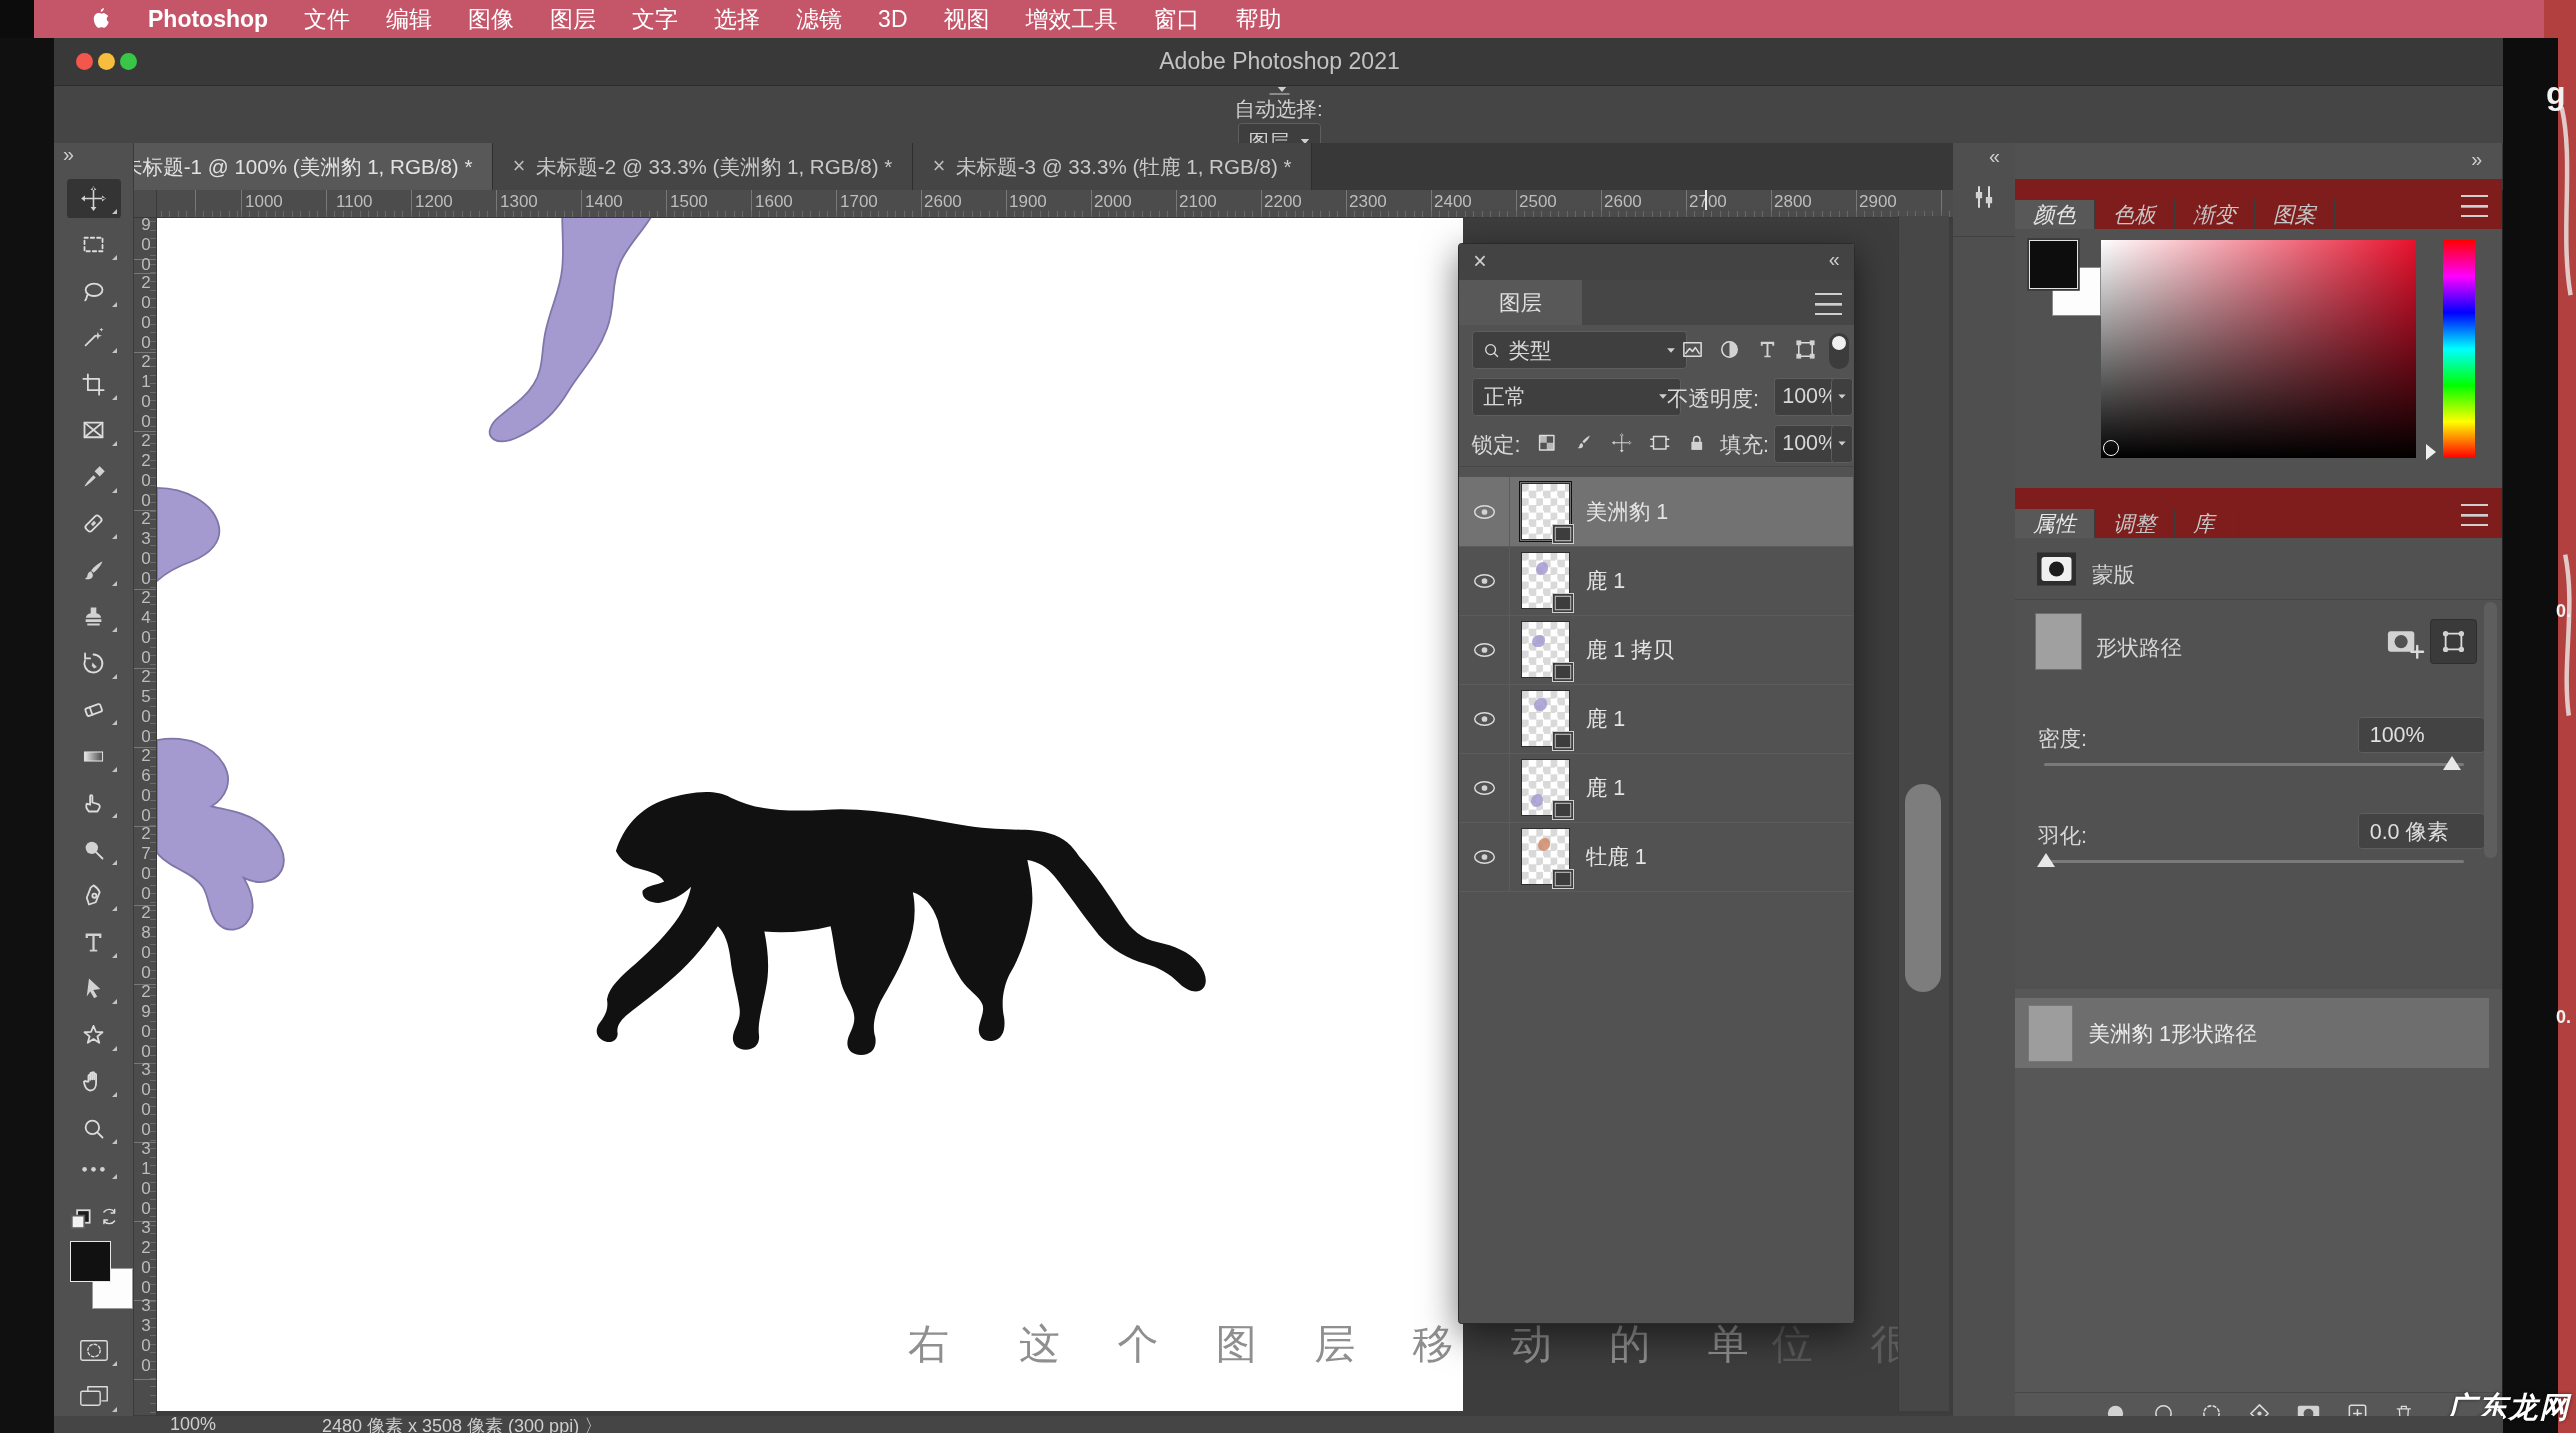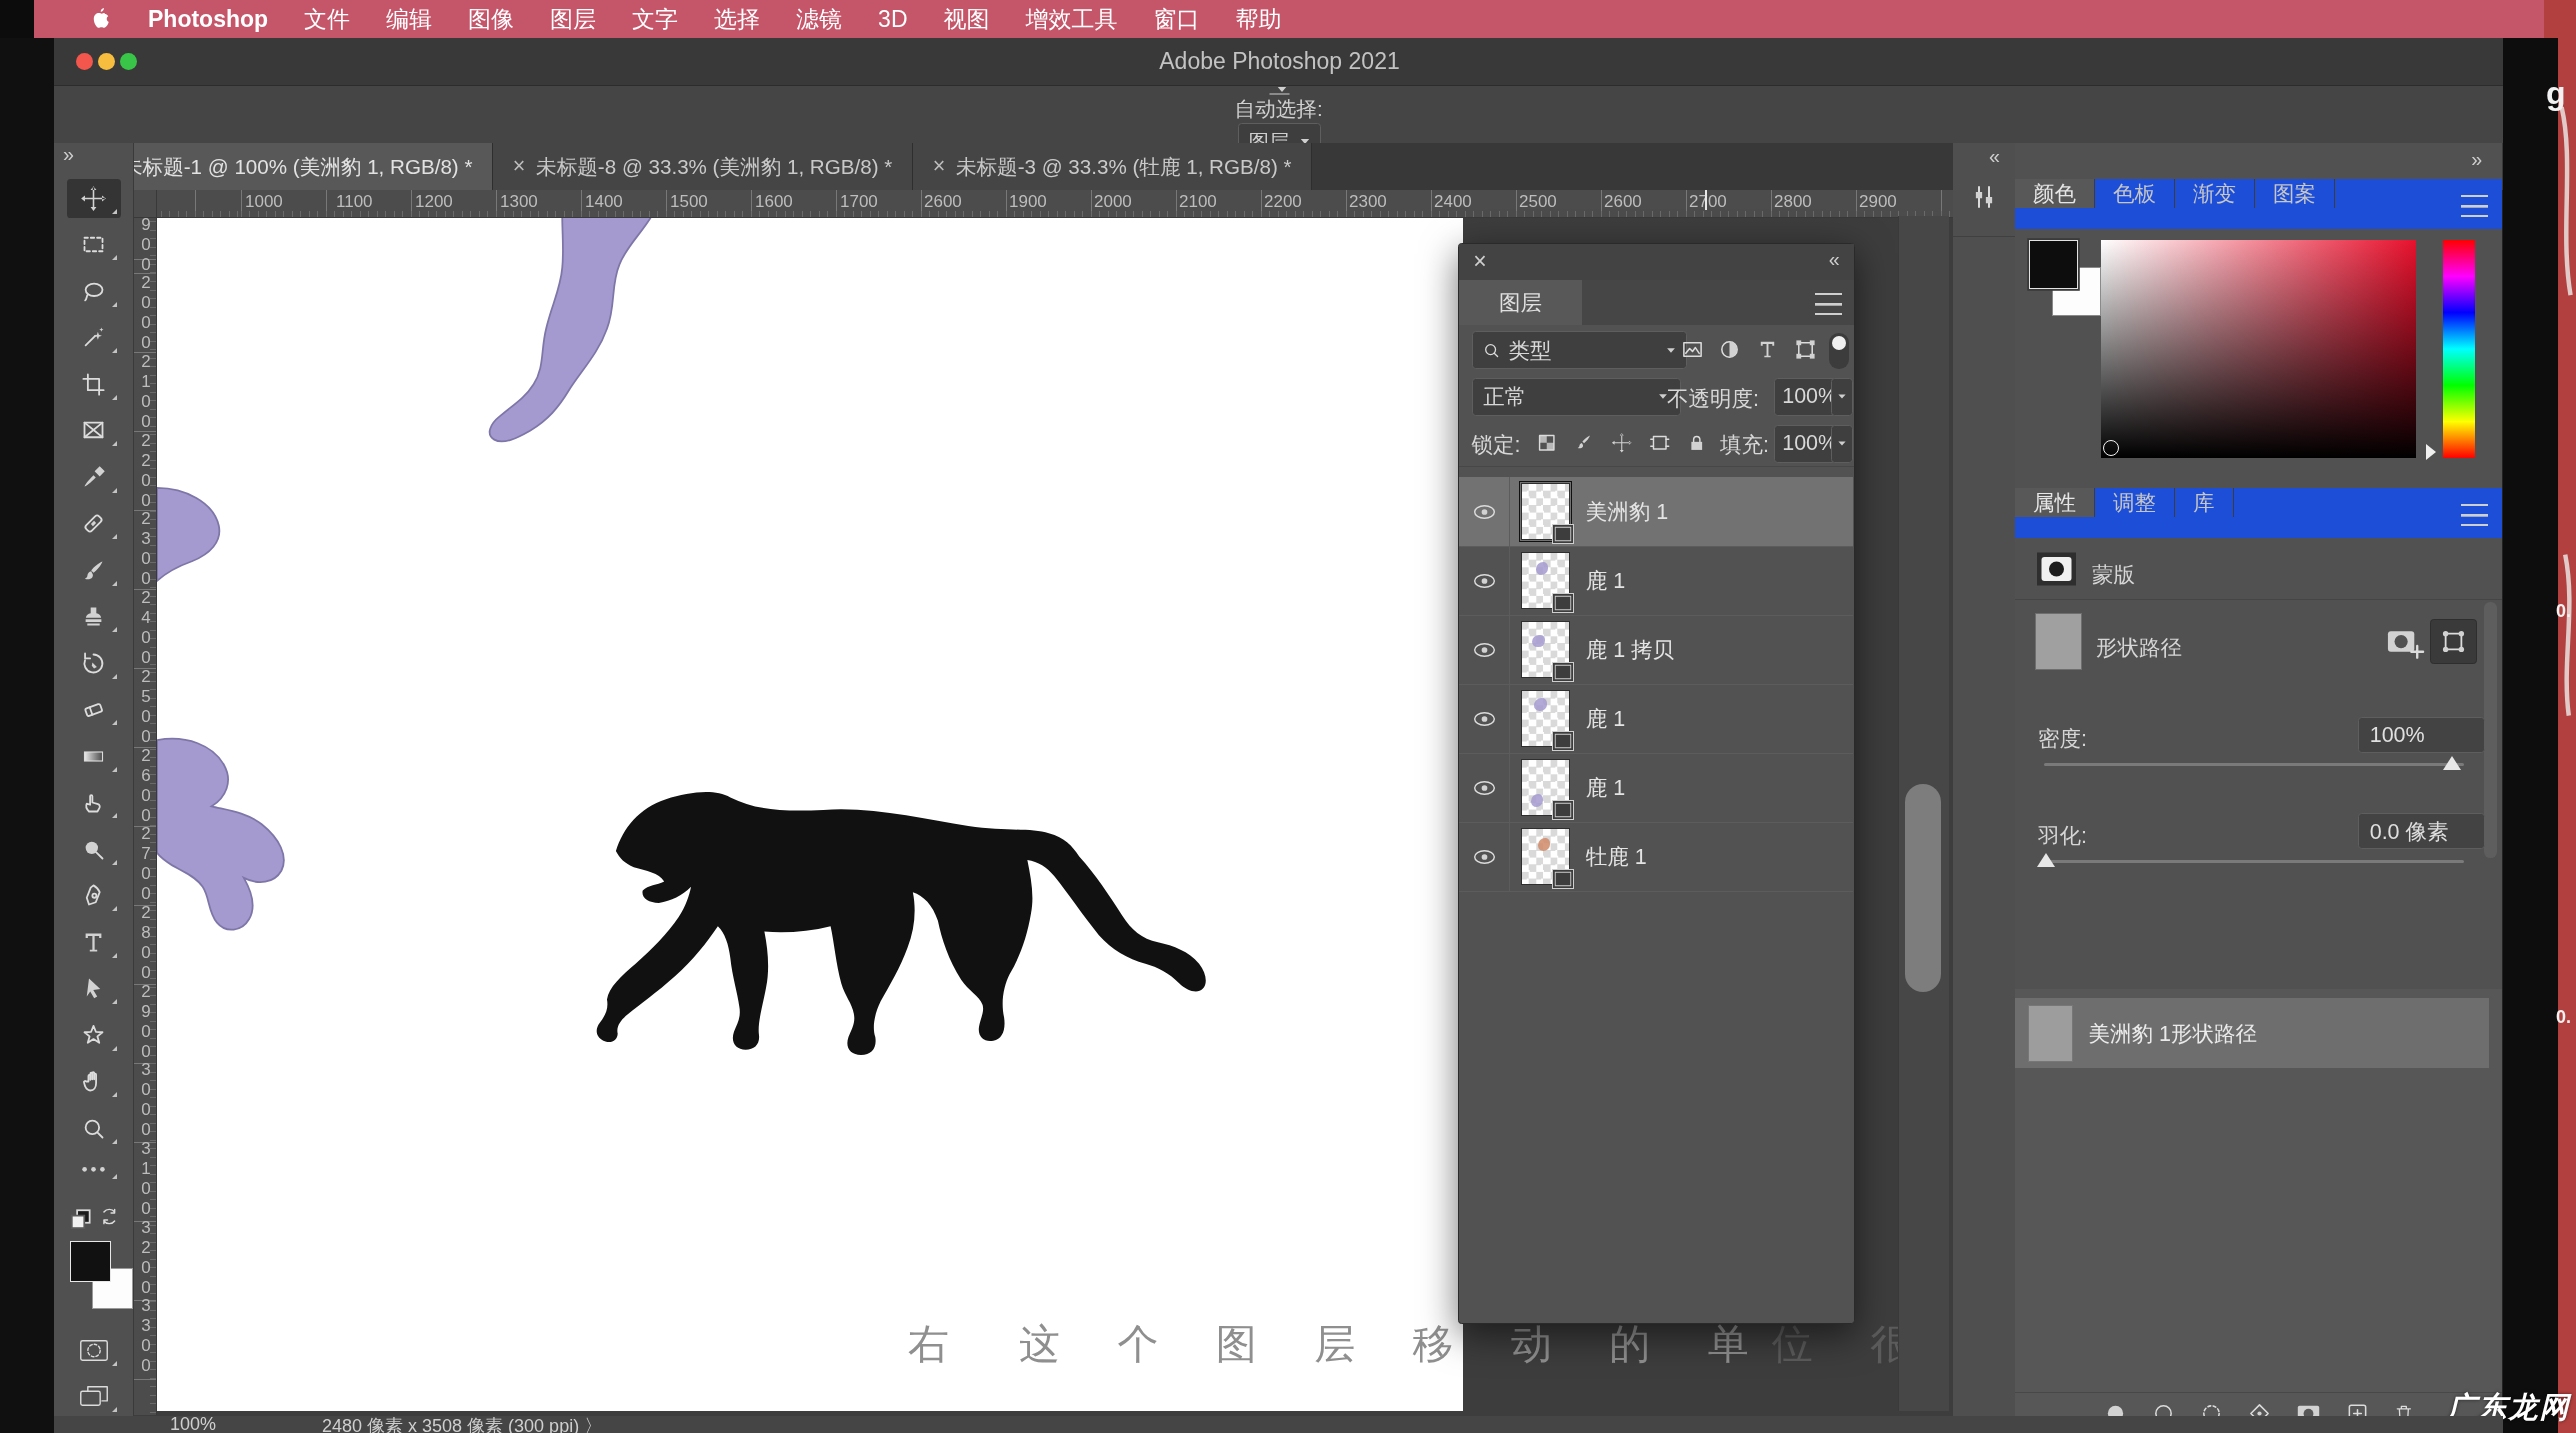--- a/index.html
+++ b/index.html
@@ -100,21 +100,21 @@
          background:conic-gradient(#ffffff 0 25%,#d9d9d9 0 50%,#ffffff 0 75%,#d9d9d9 0) 0 0/14.3px 14.3px;}
   .thumb .badge{position:absolute;right:-5.4px;bottom:-5.4px;width:19.7px;height:18px;background:#3d3d3d;
                 border:0.9px solid #cfcfcf;box-shadow:inset 0 0 0 1.8px #3d3d3d, inset 0 0 0 2.7px #cfcfcf;}
   .thumb.sel{outline:1.8px solid #111;outline-offset:1.8px;}
   .lp-name{margin-left:16px;color:#e4e4e4;}
   .mark{position:absolute;width:12.5px;height:12.5px;border-radius:60% 40% 55% 45%;opacity:.85;}
 
   
   #iconstrip{left:1953px;top:143px;width:63px;height:1291px;background:#4f4f4f;border-right:0.9px solid #404040;}
   #dock{left:2015px;top:143px;width:487px;height:1291px;background:#515151;font-size:21.5px;}
-  .dock-tabs{position:absolute;left:0;width:487px;height:50px;background:#1d4ed8;display:flex;align-items:flex-start;}
+  .dock-tabs{position:absolute;left:0;width:487px;height:50px;background:#7f1d1d;display:flex;align-items:flex-end;font-style:italic;}
   .dock-tab{padding:0 18px;display:flex;align-items:center;color:#c6c6c6;border-right:0.9px solid #3c3c3c;}
   .dock-tab.active{background:#585858;color:#e6e6e6;}
   .panel-label{color:#d6d6d6;}
   .valuebox{background:#434343;border:0.9px solid #5e5e5e;border-radius:3.6px;height:34px;
             display:flex;align-items:center;padding:0 10.7px;color:#e0e0e0;}
   .slider{position:absolute;height:2.7px;background:#7a7a7a;border-radius:1.8px;}
   .handle{position:absolute;width:0;height:0;border-left:9.8px solid transparent;border-right:9.8px solid transparent;
           border-bottom:14.3px solid #e8e8e8;}
   .pbtn{position:absolute;display:flex;align-items:center;justify-content:center;border-radius:3.6px;}
   .pbtn.pressed{background:#3a3a3a;border:0.9px solid #2e2e2e;}
@@ -238,21 +238,21 @@
   </div>
 
   <div id="tabstrip" class="abs">
     <div style="width:25px;display:flex;align-items:flex-start;padding-top:1.8px;color:#bdbdbd;font-size:18px;">»</div>
     <div class="doc-tab active">
       <span class="tab-close">×</span>
       <span>未标题-1 @ 100% (美洲豹 1, RGB/8) *</span>
     </div>
     <div class="doc-tab">
       <span class="tab-close">×</span>
-      <span>未标题-8 @ 33.3% (美洲豹 1, RGB/8) *</span>
+      <span>未标题-2 @ 33.3% (美洲豹 1, RGB/8) *</span>
     </div>
     <div class="doc-tab">
       <span class="tab-close">×</span>
       <span>未标题-3 @ 33.3% (牡鹿 1, RGB/8) *</span>
     </div>
   </div>
 
   <div id="viewport" class="abs"></div>
   <div id="canvas" class="abs"></div>
 

